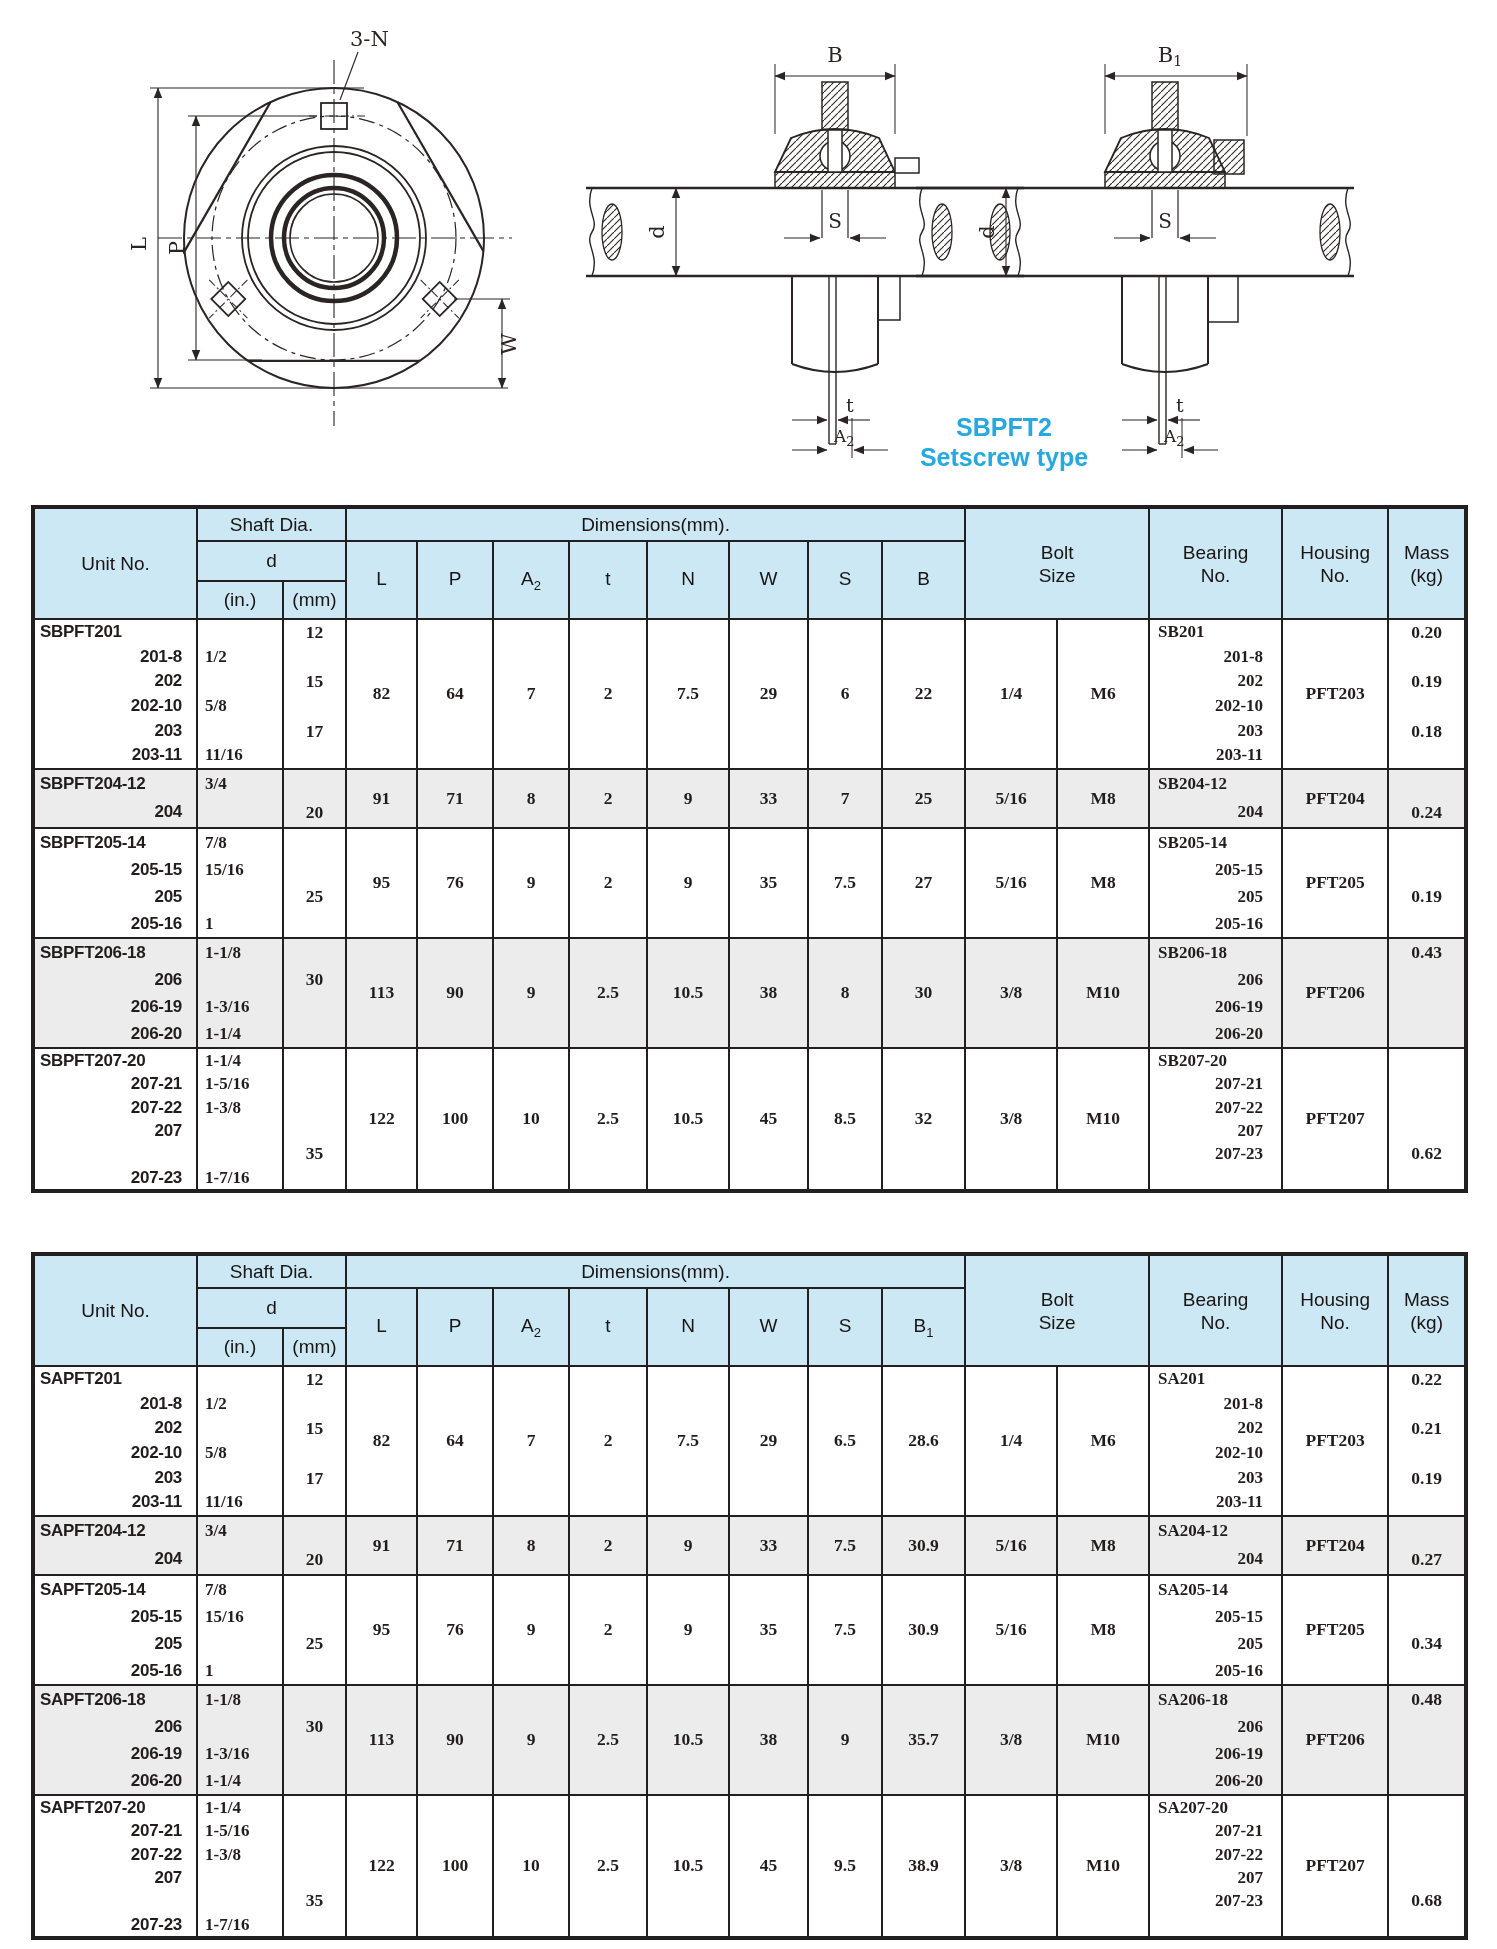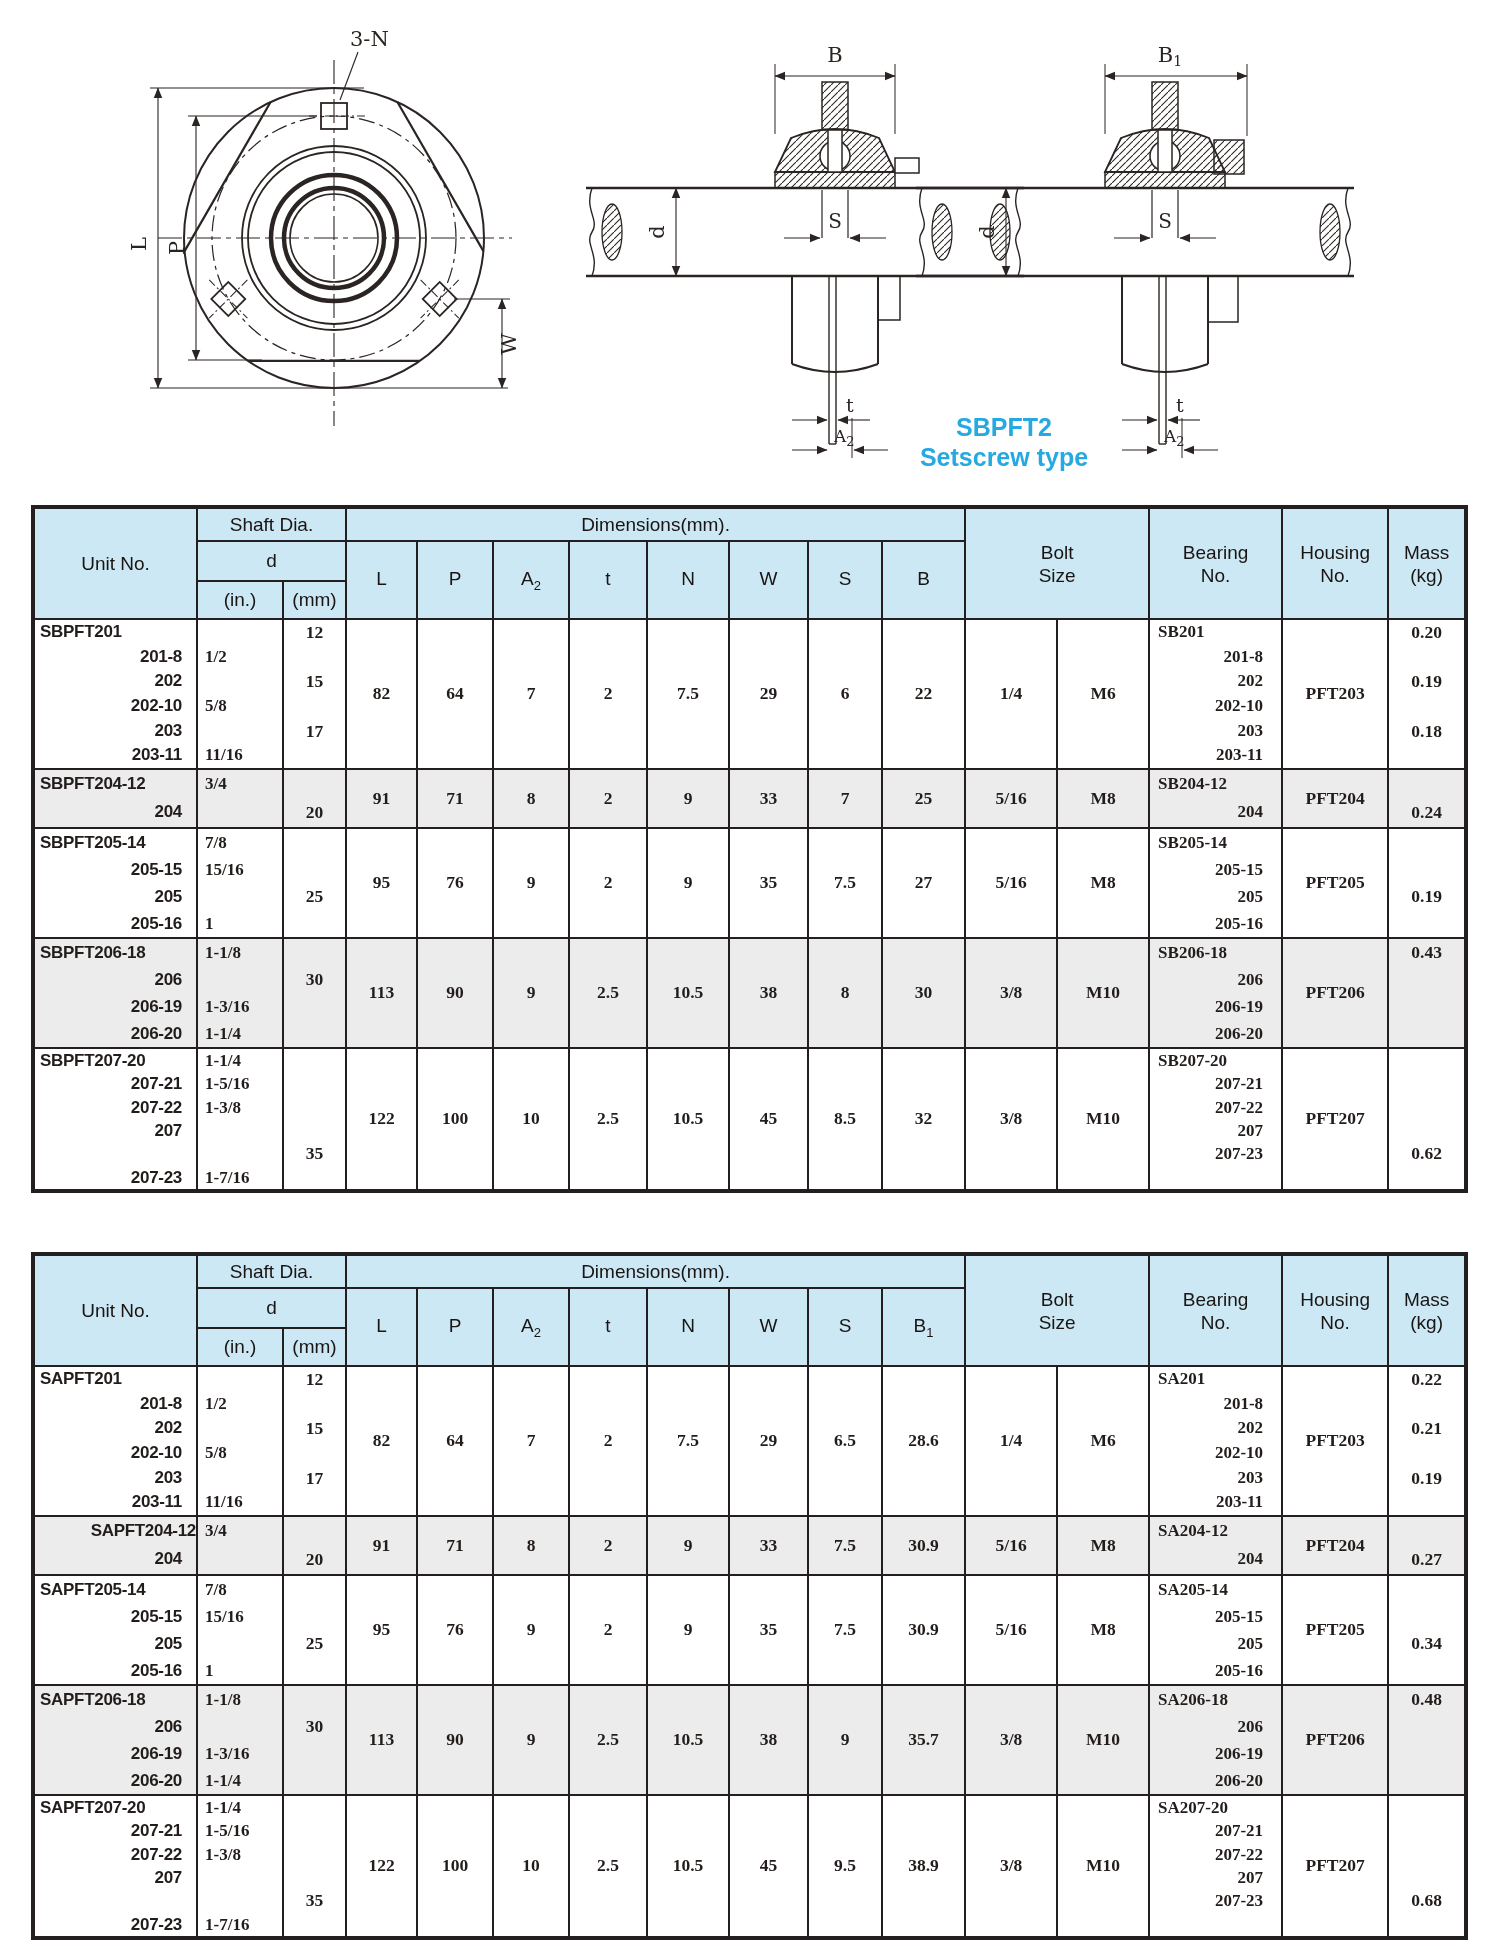--- a/index.html
+++ b/index.html
@@ -602,21 +602,21 @@
             <div style="height: 24.6667px; line-height: 24.6667px;">0.22</div>
             <div style="height: 24.6667px; line-height: 24.6667px;"></div>
             <div style="height: 24.6667px; line-height: 24.6667px;">0.21</div>
             <div style="height: 24.6667px; line-height: 24.6667px;"></div>
             <div style="height: 24.6667px; line-height: 24.6667px;">0.19</div>
             <div style="height: 24.6667px; line-height: 24.6667px;"></div>
           </td>
         </tr>
         <tr class="shade" style="height: 57px;">
           <td class="st ua">
-            <div class="f0" style="height: 28.5px; line-height: 28.5px; text-align: right;">SAPFT204-12</div>
+            <div class="f0" style="height: 28.5px; line-height: 28.5px;">SAPFT204-12</div>
             <div style="height: 28.5px; line-height: 28.5px;">204</div>
           </td>
           <td class="st ia">
             <div style="height: 28.5px; line-height: 28.5px;">3/4</div>
             <div style="height: 28.5px; line-height: 28.5px;"></div>
           </td>
           <td class="st ma">
             <div style="height: 28.5px; line-height: 28.5px;"></div>
             <div style="height: 28.5px; line-height: 28.5px;">20</div>
           </td>

